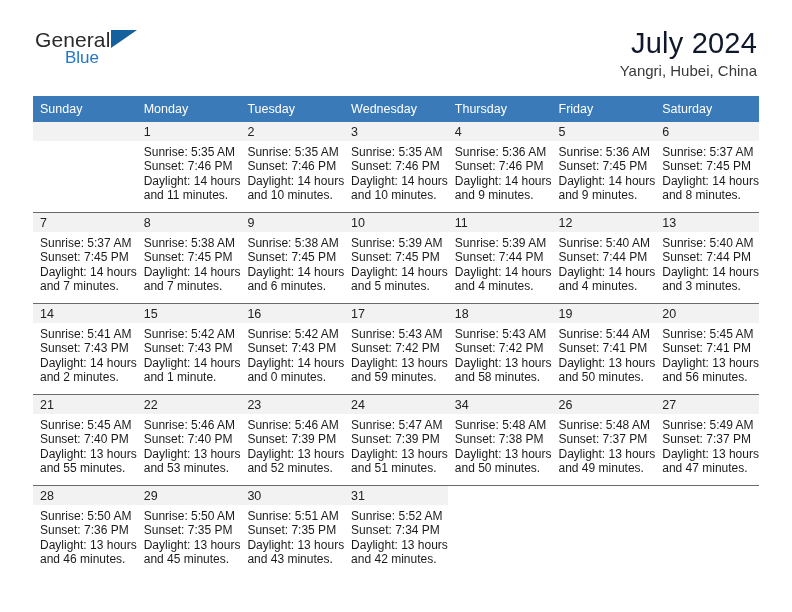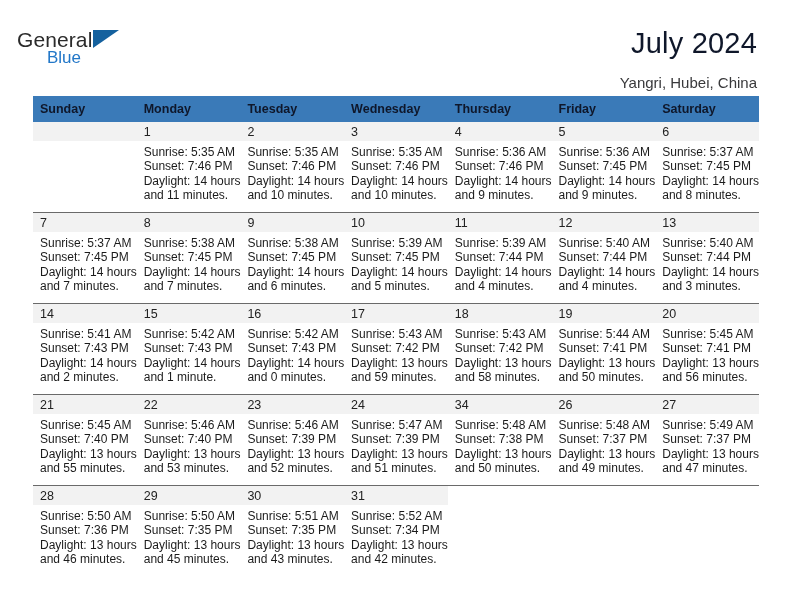--- a/index.html
+++ b/index.html
@@ -19,21 +19,21 @@
     width: 792px;
     height: 612px;
     box-sizing: border-box;
   }
 
   
   .top {
     display: flex;
     justify-content: space-between;
     align-items: flex-start;
-    padding: 26px 35px 0 17px;
+    padding: 26px 35px 0 35px;
     box-sizing: border-box;
     height: 96px;
   }
   .logo-block {
     position: relative;
     width: 140px;
     height: 52px;
   }
   .logo-general {
     position: absolute;
@@ -70,38 +70,38 @@
     font-size: 29px;
     color: #0f172a;
     line-height: 34px;
     font-weight: normal;
     letter-spacing: 0.2px;
   }
   .cal-sub {
     font-size: 15px;
     color: #39393b;
     line-height: 22px;
-    margin-top: 12px;
+    margin-top: 0;
   }
 
   
   .calendar {
     margin: 0 33px;
     width: 726px;
   }
   table.cal {
     border-collapse: collapse;
     width: 726px;
     table-layout: fixed;
   }
   table.cal th {
     background: #3a7ab8;
-    color: #0f172a;
+    color: #ffffff;
     font-size: 12.5px;
-    font-weight: bold;
+    font-weight: normal;
     text-align: left;
     padding: 6px 0 6px 7px;
     height: 20px;
     box-sizing: border-box;
   }
   table.cal td {
     vertical-align: top;
     padding: 0;
     height: 90px;
     border-top: 1px solid #6a6a6a;

